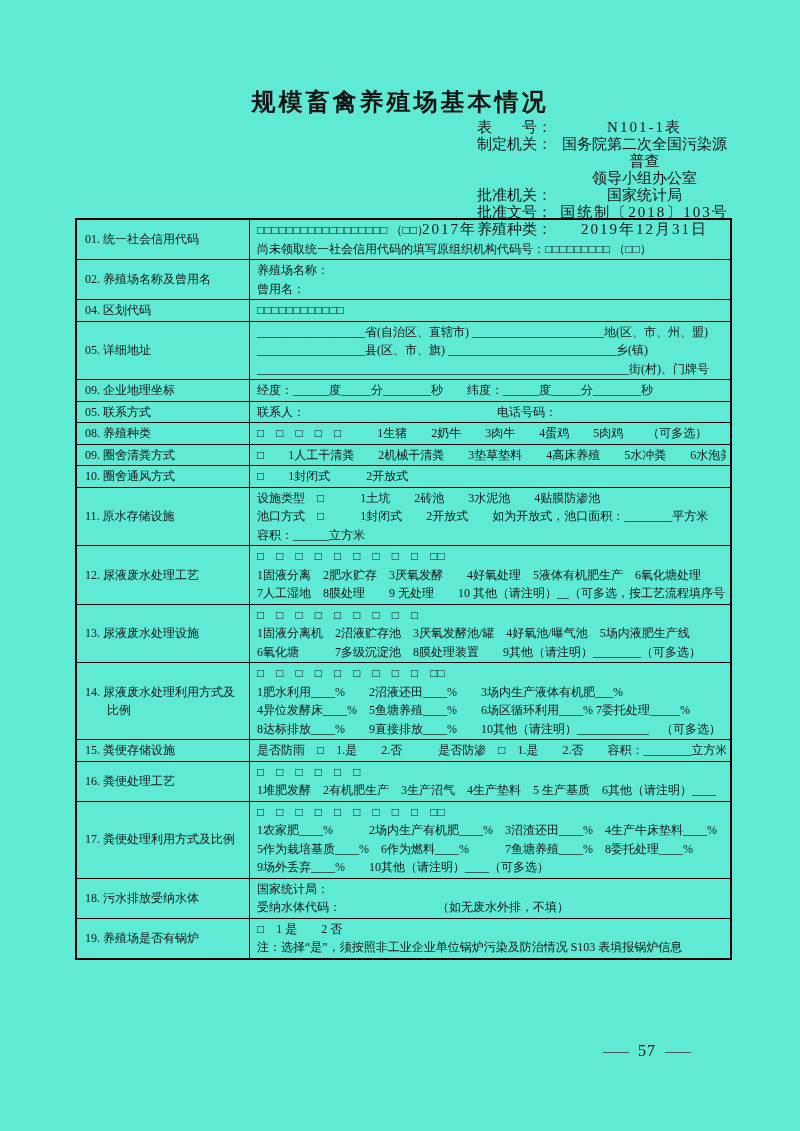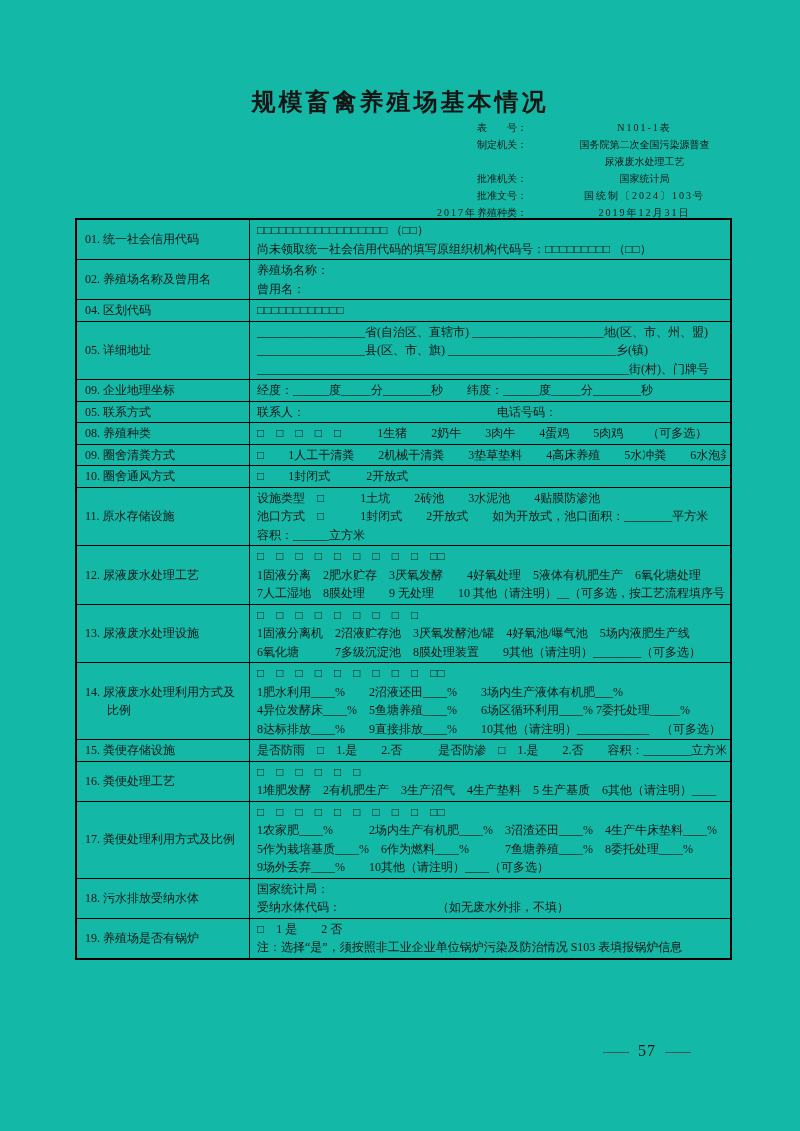--- a/index.html
+++ b/index.html
@@ -1,20 +1,20 @@
 <!DOCTYPE html>
 <html><head>
 <meta charset="utf-8">
 <style>
   html,body{margin:0;padding:0;background:#e8e8e8;}
-  .page{width:800px;height:1131px;background:#14b8a6;position:relative;margin:0 auto;
+  .page{width:800px;height:1131px;background:#5eead4;position:relative;margin:0 auto;
         font-family:"Liberation Serif","DejaVu Serif",serif;color:#151515;}
   .title{position:absolute;top:86px;left:0;width:100%;text-align:center;
          font-size:24px;font-weight:bold;letter-spacing:3px;margin:0;}
-  .meta{position:absolute;top:119px;left:415px;width:317px;font-size:10px;}
+  .meta{position:absolute;top:119px;left:415px;width:317px;font-size:15px;}
   .meta-line{display:flex;line-height:17px;}
   .meta-prefix{width:62px;text-align:right;}
   .meta-label{width:80px;text-align:left;}
   .meta-value{flex:1;text-align:center;}
   .sp{letter-spacing:2px;}
   .form-table{position:absolute;top:218px;left:75px;width:657px;
               border-collapse:collapse;table-layout:fixed;font-size:12px;
               border:2px solid #000;}
   .form-table td{border:1px solid #000;vertical-align:middle;padding:0;}
   td.lbl{width:160px;padding:1px 4px 1px 8px;}
@@ -40,31 +40,31 @@
       <span class="meta-value sp">N101-1表</span>
     </div>
     <div class="meta-line">
       <span class="meta-prefix"></span>
       <span class="meta-label">制定机关：</span>
       <span class="meta-value">国务院第二次全国污染源普查</span>
     </div>
     <div class="meta-line">
       <span class="meta-prefix"></span>
       <span class="meta-label"></span>
-      <span class="meta-value">尿液废水处理工艺</span>
+      <span class="meta-value">领导小组办公室</span>
     </div>
     <div class="meta-line">
       <span class="meta-prefix"></span>
       <span class="meta-label">批准机关：</span>
       <span class="meta-value">国家统计局</span>
     </div>
     <div class="meta-line">
       <span class="meta-prefix"></span>
       <span class="meta-label">批准文号：</span>
-      <span class="meta-value sp">国统制〔2024〕103号</span>
+      <span class="meta-value sp">国统制〔2018〕103号</span>
     </div>
     <div class="meta-line">
       <span class="meta-prefix sp">2017年</span>
       <span class="meta-label">养殖种类：</span>
       <span class="meta-value sp">2019年12月31日</span>
     </div>
   </div>
 
   <table class="form-table">
     <tbody>

